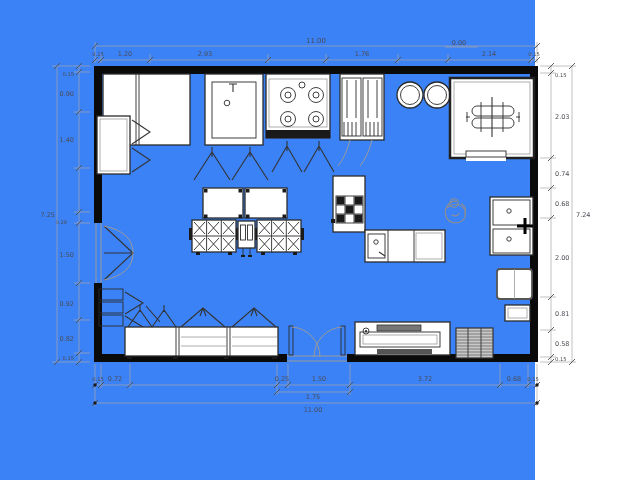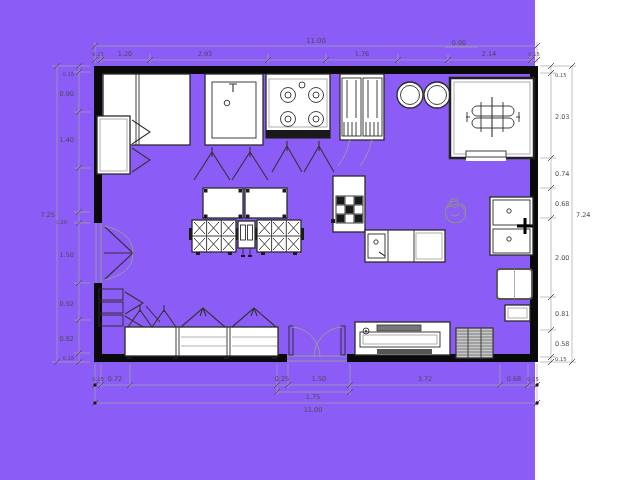--- a/index.html
+++ b/index.html
@@ -1,16 +1,16 @@
 <!DOCTYPE html>
 <html><head>
 <meta charset="utf-8">
 <style>
   html,body{margin:0;padding:0;background:#fff;width:640px;height:480px;overflow:hidden}
-  .canvas{position:relative;width:535px;height:480px;background:#8b5cf6}
+  .canvas{position:relative;width:535px;height:480px;background:#3b82f6}
   svg{display:block}
   .wall{fill:#0a0a0a;stroke:none}
   .fx{fill:#ffffff;stroke:#2b2b2b;stroke-width:1.3}
   .fxthin{fill:none;stroke:#2b2b2b;stroke-width:0.9}
   .fxlt{fill:none;stroke:#9a9a9a;stroke-width:0.8}
   .mark{fill:none;stroke:#333333;stroke-width:1.1}
   .swing{fill:none;stroke:#9a9a9a;stroke-width:1}
   .dim{stroke:#a8a8a8;stroke-width:0.7;fill:none}
   .tick{stroke:#4f4f4f;stroke-width:0.9;fill:none}
   .dtxt{font-family:"DejaVu Sans",sans-serif;font-size:6.5px;fill:#4c4c55}

